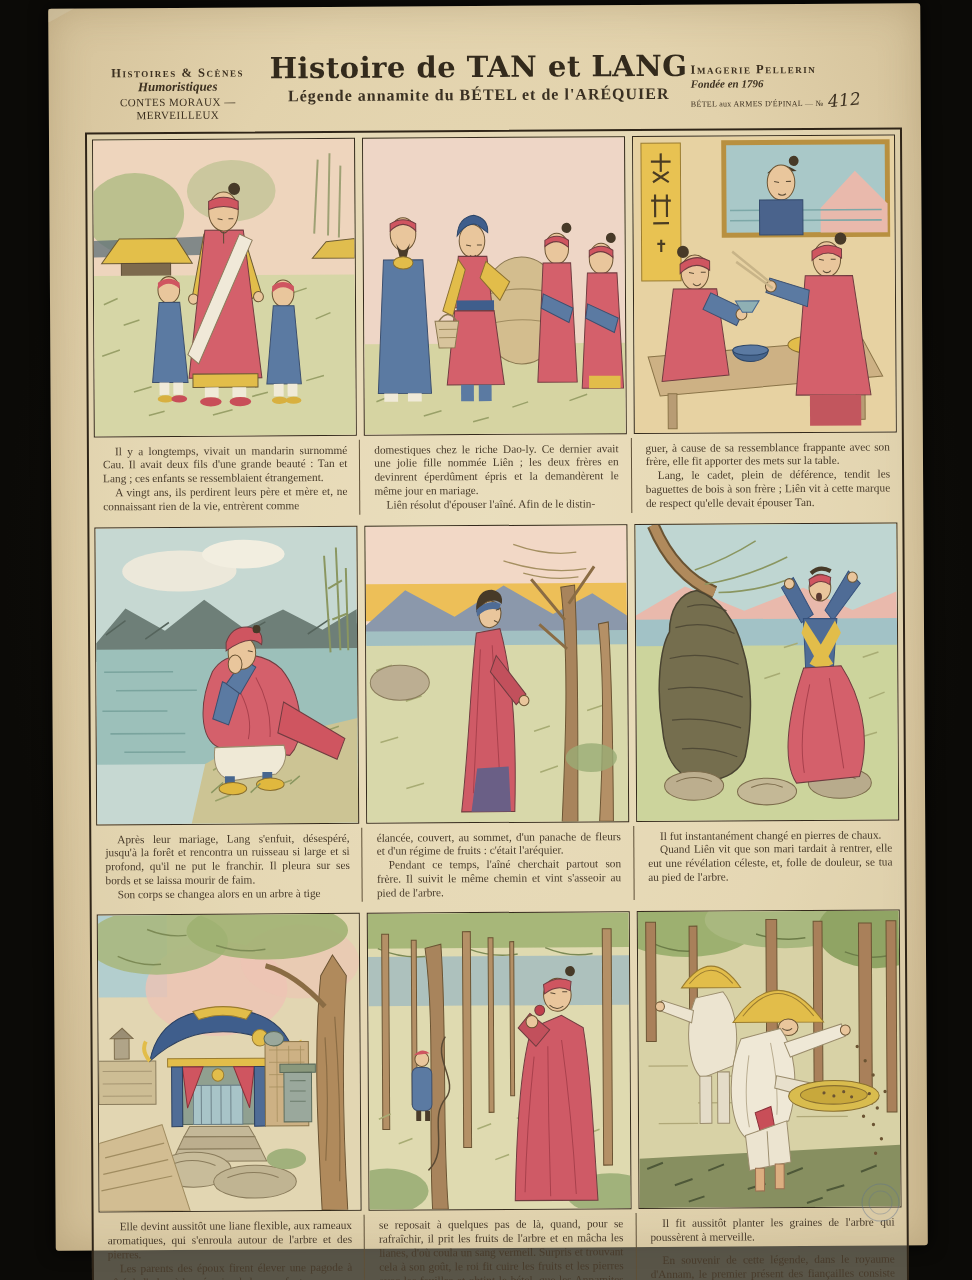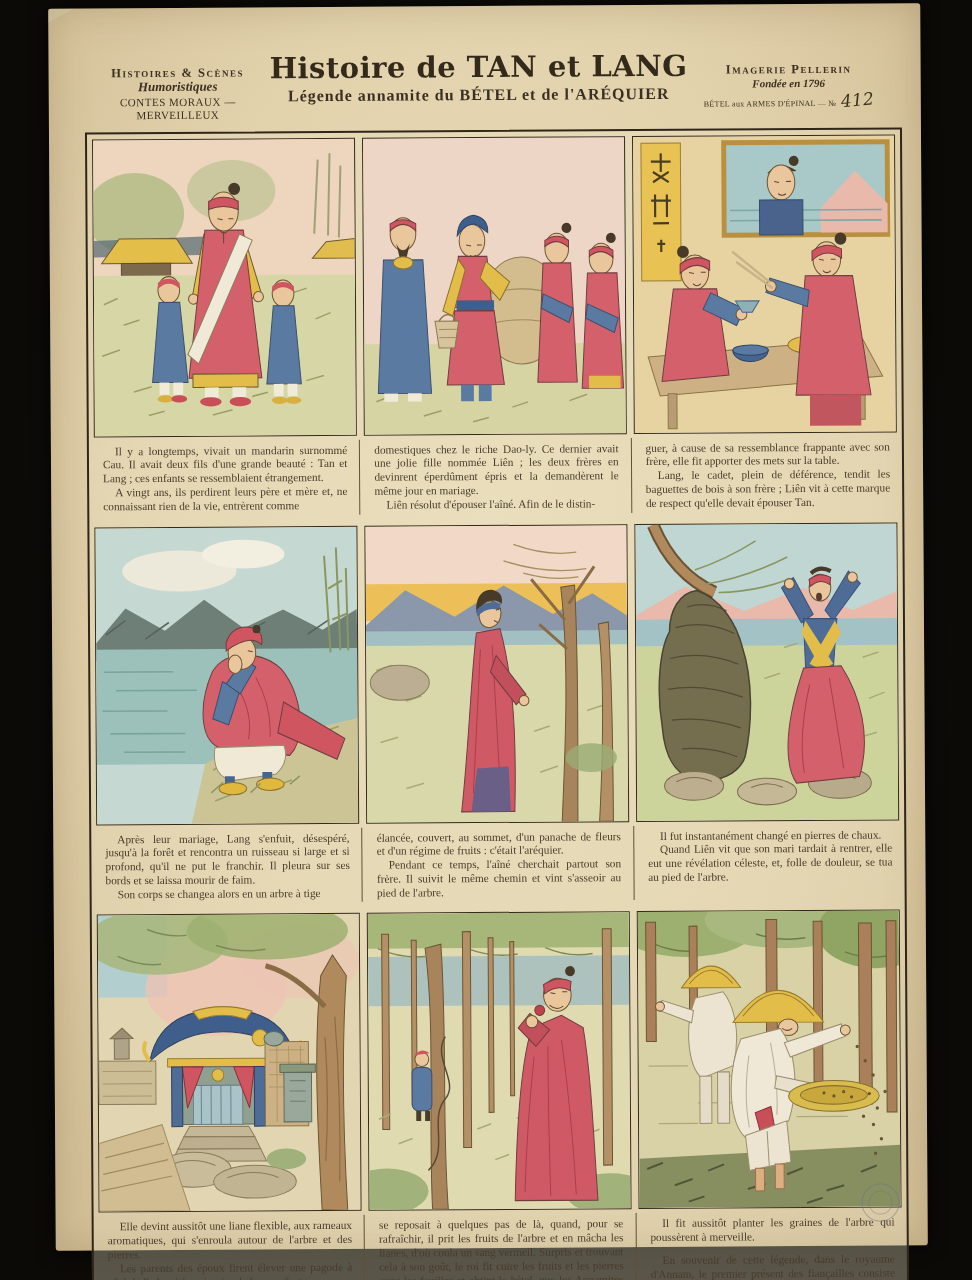--- a/index.html
+++ b/index.html
@@ -20,21 +20,21 @@
   }
   
   .header{display:flex;align-items:flex-start;padding:58px 34px 6px 40px;}
   .hdr-left{width:178px;text-align:center;line-height:1.15;}
   .hdr-left .l1{font-size:12.5px;font-weight:bold;letter-spacing:1.5px;font-variant:small-caps;}
   .hdr-left .l2{font-size:13px;font-weight:bold;font-style:italic;}
   .hdr-left .l3{font-size:11px;letter-spacing:.5px;margin-top:1px;}
   .hdr-center{flex:1;text-align:center;margin-top:-14px;}
   .hdr-center .title{font-family:"DejaVu Serif",serif;font-size:29px;font-weight:bold;letter-spacing:.5px;color:#332a1c;}
   .hdr-center .subtitle{font-size:16px;font-weight:bold;letter-spacing:1px;margin-top:2px;color:#3a3022;}
-  .hdr-right{width:196px;text-align:center;line-height:1.2;}
+  .hdr-right{width:196px;text-align:left;line-height:1.2;}
   .hdr-right .l1{font-size:12.5px;font-weight:bold;letter-spacing:1.5px;font-variant:small-caps;}
   .hdr-right .l2{font-size:11px;font-weight:bold;font-style:italic;}
   .hdr-right .l3{font-size:8px;letter-spacing:.3px;white-space:nowrap;}
   .hdr-right .issue-no{font-family:"DejaVu Serif",serif;font-size:17px;font-style:italic;display:inline-block;transform:rotate(-5deg);margin-left:2px;}
   
   .sheet{margin:4px 19px 0 36px;border:2px solid #2f2518;background:rgba(236,226,196,.35);}
   .panel-row{display:flex;gap:7px;padding:5px 5px 0 5px;}
   .panel{flex:1;height:296px;border:1.5px solid #342a1c;background:#e9ddbd;overflow:hidden;}
   .panel svg{display:block;width:100%;height:100%;}
   .caption-row{display:flex;align-items:stretch;padding:4px 0 6px 0;}

